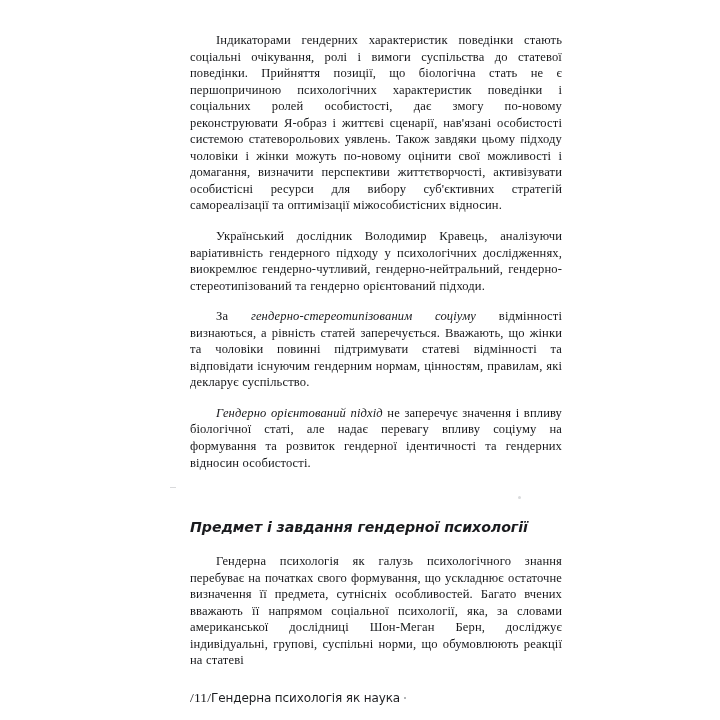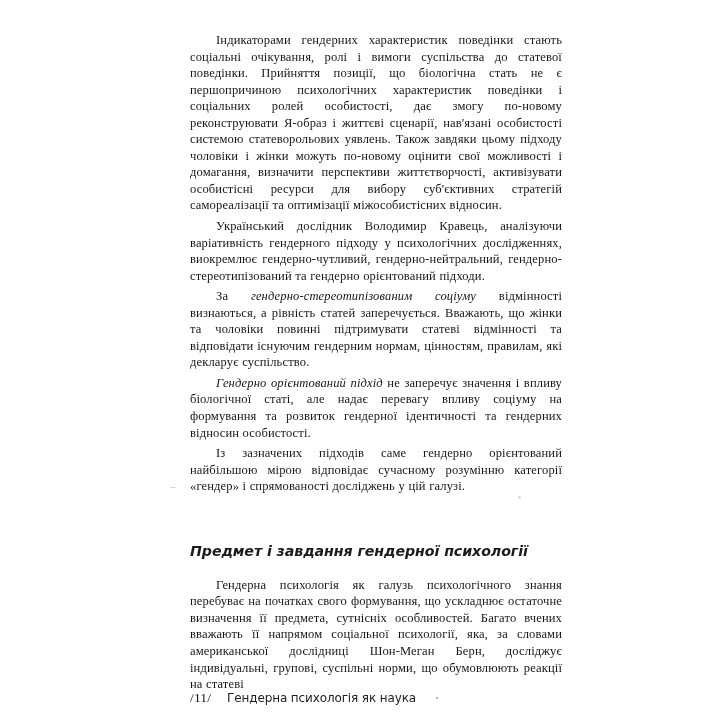--- a/index.html
+++ b/index.html
@@ -38,21 +38,21 @@
     text-align: justify;
     text-justify: inter-word;
     text-indent: 26px;
     font-size: 12.55px;
     line-height: 16.55px;
     letter-spacing: 0.01em;
     word-spacing: 0.02em;
     hyphens: manual;
   }
 
-  p.para + p.para { margin-top: 4px; }
+  p.para + p.para { margin-top: 14px; }
 
   em.term {
     font-style: italic;
   }
 
   
   h2.section-title {
     margin: 0;
     font-family: "DejaVu Sans", "Liberation Sans", sans-serif;
     font-style: italic;
@@ -70,21 +70,20 @@
   .heading-gap-bottom { height: 16px; }
 
   
   #footer {
     position: absolute;
     left: 190px;
     bottom: 14px;
     width: 380px;
     display: flex;
     align-items: baseline;
-    gap: 16px;
   }
   #footer .folio {
     font-family: "Liberation Serif", "DejaVu Serif", serif;
     font-size: 13.5px;
     letter-spacing: 0.01em;
     color: #17181b;
   }
   #footer .running-head {
     font-family: "DejaVu Sans", "Liberation Sans", sans-serif;
     font-size: 12px;
@@ -121,21 +120,20 @@
     <p class="para">Індикаторами гендерних характеристик поведінки стають соціальні очікування, ролі і вимоги суспільства до статевої поведінки. Прийняття позиції, що біологічна стать не є першопричиною психологічних характеристик поведінки і соціальних ролей особистості, дає змогу по-новому реконструювати Я-образ і життєві сценарії, нав'язані особистості системою статеворольових уявлень. Також завдяки цьому підходу чоловіки і жінки можуть по-новому оцінити свої можливості і домагання, визначити перспективи життєтворчості, активізувати особистісні ресурси для вибору суб'єктивних стратегій самореалізації та оптимізації міжособистісних відносин.</p>
 
     <p class="para">Український дослідник Володимир Кравець, аналізуючи варіативність гендерного підходу у психологічних дослідженнях, виокремлює гендерно-чутливий, гендерно-нейтральний, гендерно-стереотипізований та гендерно орієнтований підходи.</p>
 
 
 
     <p class="para"><span>За </span><em class="term">гендерно-стереотипізованим соціуму</em><span> відмінності визнаються, а рівність статей заперечується. Вважають, що жінки та чоловіки повинні підтримувати статеві відмінності та відповідати існуючим гендерним нормам, цінностям, правилам, які декларує суспільство.</span></p>
 
     <p class="para"><em class="term">Гендерно орієнтований підхід</em><span> не заперечує значення і впливу біологічної статі, але надає перевагу впливу соціуму на формування та розвиток гендерної ідентичності та гендерних відносин особистості.</span></p>
 
-    <p class="para">Із зазначених підходів саме гендерно орієнтований найбільшою мірою відповідає сучасному розумінню категорії «гендер» і спрямованості досліджень у цій галузі.</p>
 
     <div class="heading-gap-top"></div>
 
     <h2 class="section-title">Предмет і завдання гендерної психології</h2>
 
     <div class="heading-gap-bottom"></div>
 
     <p class="para">Гендерна психологія як галузь психологічного знання перебуває на початках свого формування, що ускладнює остаточне визначення її предмета, сутнісніх особливостей. Багато вчених вважають її напрямом соціальної психології, яка, за словами американської дослідниці Шон-Меган Берн, досліджує індивідуальні, групові, суспільні норми, що обумовлюють реакції на статеві</p>
 
   </div>

